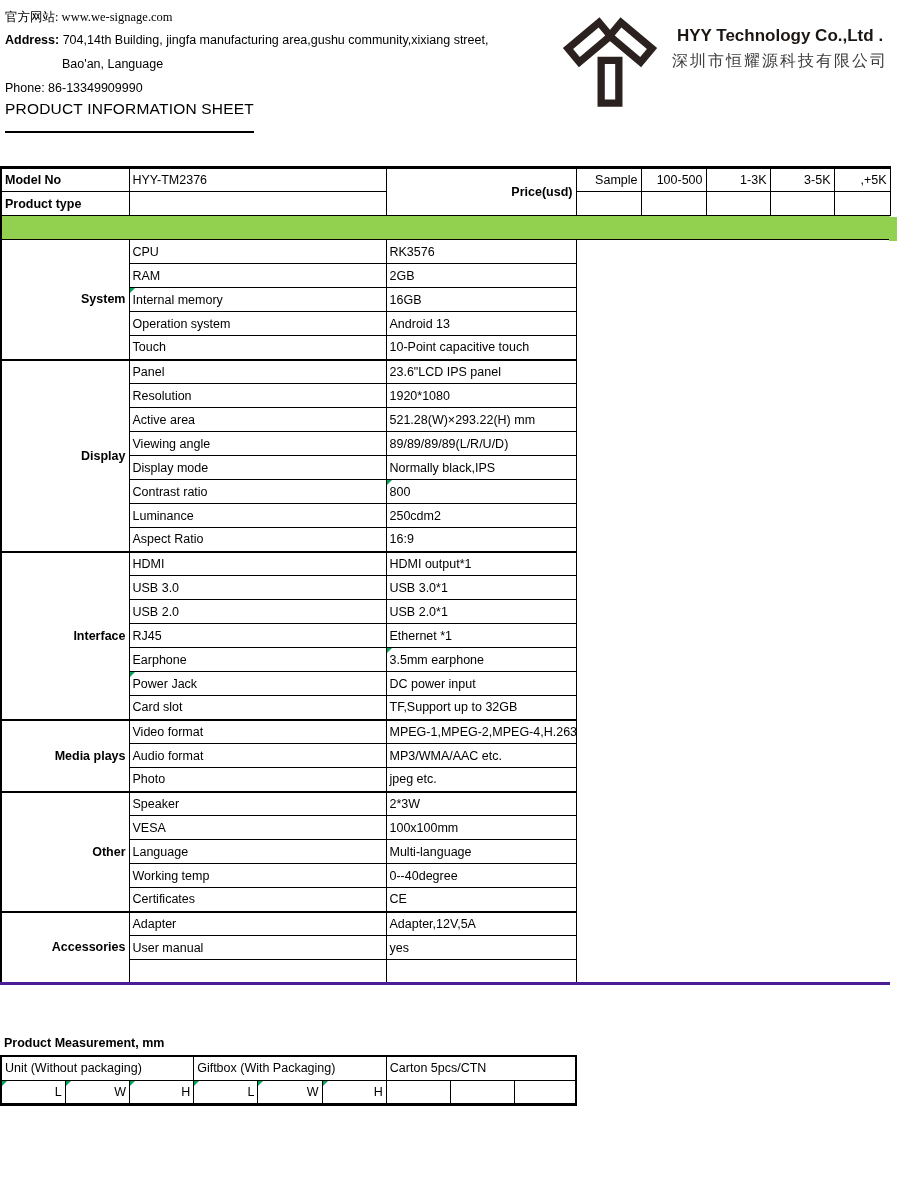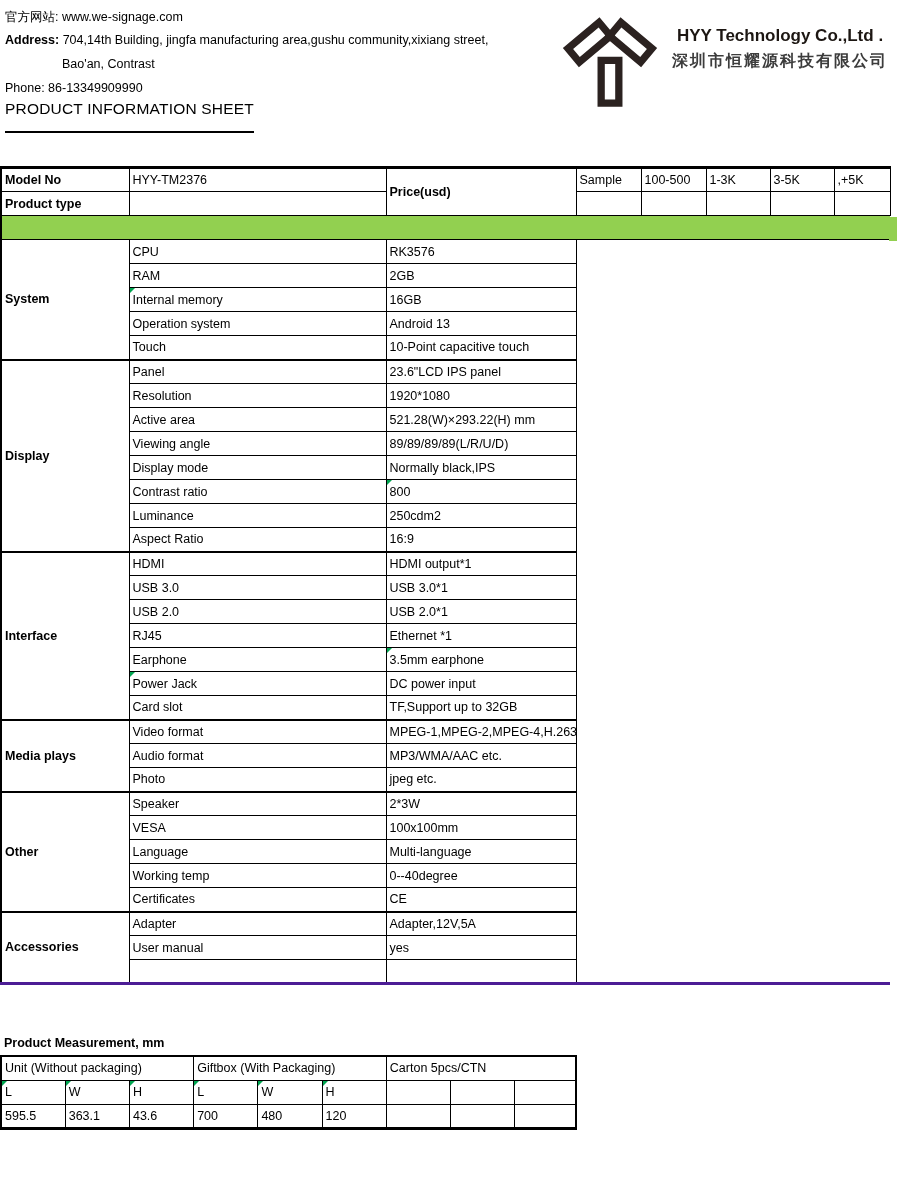--- a/index.html
+++ b/index.html
@@ -3,27 +3,27 @@
 <meta charset="utf-8">
 <style>
   html,body{margin:0;padding:0;}
   body{
     width:897px;height:1177px;position:relative;background:#fff;color:#000;
     font-family:"Liberation Sans","DejaVu Sans",sans-serif;
   }
   .abs{position:absolute;}
   .hline{font-size:12.5px;white-space:nowrap;}
   .b{font-weight:bold;}
-  .c{text-align:left;}
+  .c{text-align:right;}
   .title{
     font-size:15.5px;font-weight:normal;letter-spacing:.2px;
     border-bottom:2.5px solid #000;padding-bottom:13px;display:inline-block;
   }
   .company-en{font-size:17px;font-weight:bold;color:#1c1612;white-space:nowrap;}
-  .company-cn{font-size:16px;color:#3c3c3c;letter-spacing:2px;white-space:nowrap;margin-top:5px;font-weight:bold;}
+  .company-cn{font-size:16px;color:#3c3c3c;letter-spacing:2px;white-space:nowrap;margin-top:5px;}
   table{border-collapse:collapse;table-layout:fixed;}
   td{
     border:1px solid #000;height:24px;box-sizing:border-box;
     padding:0 3px;font-size:12.5px;overflow:hidden;white-space:nowrap;
     vertical-align:middle;
   }
   .main{
     left:0;top:166px;width:889px;
     border-left:2px solid #000;border-top:3px solid #000;border-bottom:3px solid #4c1d95;
   }
@@ -37,26 +37,26 @@
   .flag{
     position:absolute;top:0;left:0;width:0;height:0;
     border-top:5px solid #00A550;border-right:5px solid transparent;
   }
   .gray{background:#C0C0C0;}
   .green-ext{left:889px;top:217px;width:8px;height:24px;background:#92D050;}
 </style>
 </head>
 <body>
 
-<div class="abs hline" style="left:5px;top:9px;">官方网站: www.we-signage.com</div>
+<div class="abs hline" style="left:5px;top:9px;font-family:Liberation Serif, serif;">官方网站: www.we-signage.com</div>
 <div class="abs hline" style="left:5px;top:33px;">
   <span class="b">Address:</span>
   <span>704,14th Building, jingfa manufacturing area,gushu community,xixiang street,</span>
 </div>
-<div class="abs hline" style="left:62px;top:57px;">Bao'an, Contrast</div>
+<div class="abs hline" style="left:62px;top:57px;">Bao'an, Language</div>
 <div class="abs hline" style="left:5px;top:81px;">Phone: 86-13349909990</div>
 <div class="abs" style="left:5px;top:100px;">
   <span class="title">PRODUCT INFORMATION SHEET</span>
 </div>
 
 <svg class="abs" style="left:558px;top:10px;" width="104" height="106" viewBox="0 0 100 100">
   <path transform="rotate(-40 30 30)" fill="#2B2220" fill-rule="evenodd" d="M7,18 h46 v24 h-46 Z M14,25 h32 v10 h-32 Z"></path>
   <path transform="rotate(40 70 30)" fill="#2B2220" fill-rule="evenodd" d="M47,18 h46 v24 h-46 Z M54,25 h32 v10 h-32 Z"></path>
   <path fill="#2B2220" fill-rule="evenodd" d="M38,44 h24 v48 h-24 Z M45,51 h10 v34 h-10 Z"></path>
 </svg>
@@ -263,25 +263,14 @@
     <td class="c rel"><span class="flag"></span><span>L</span></td>
     <td class="c rel"><span class="flag"></span><span>W</span></td>
     <td class="c rel"><span class="flag"></span><span>H</span></td>
     <td class="c rel"><span class="flag"></span><span>L</span></td>
     <td class="c rel"><span class="flag"></span><span>W</span></td>
     <td class="c rel"><span class="flag"></span><span>H</span></td>
     <td></td>
     <td></td>
     <td></td>
   </tr>
-  <tr>
-    <td class="c">595.5</td>
-    <td class="c">363.1</td>
-    <td class="c">43.6</td>
-    <td class="c">700</td>
-    <td class="c">480</td>
-    <td class="c">120</td>
-    <td></td>
-    <td></td>
-    <td></td>
-  </tr>
 </tbody>
   </table>
 
 </body></html>

